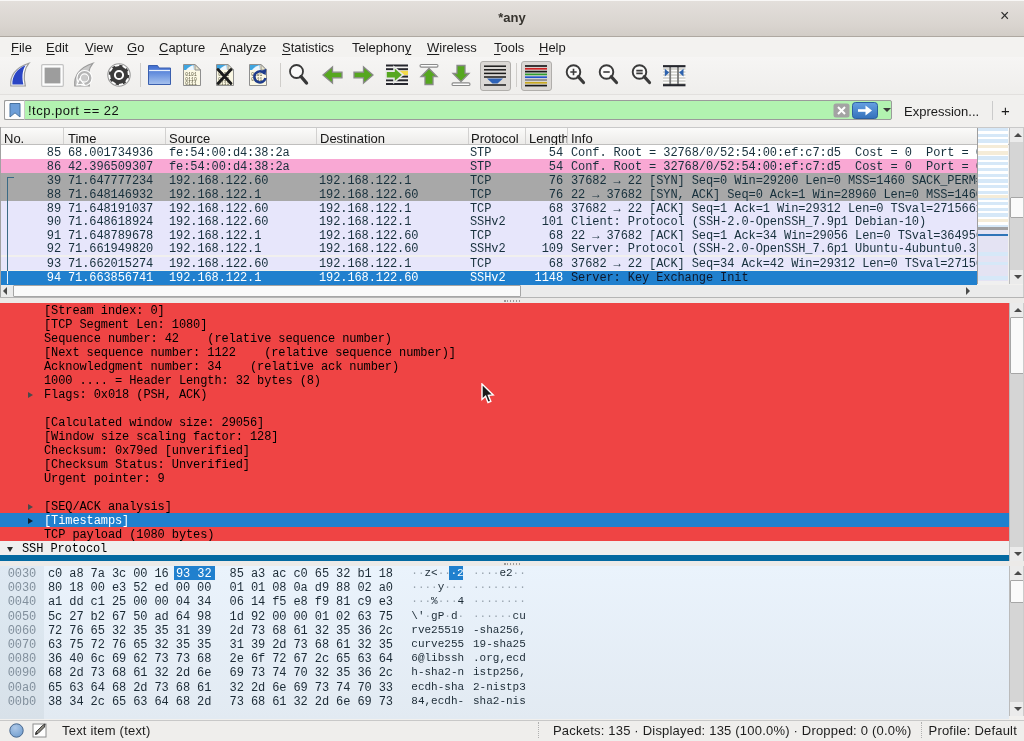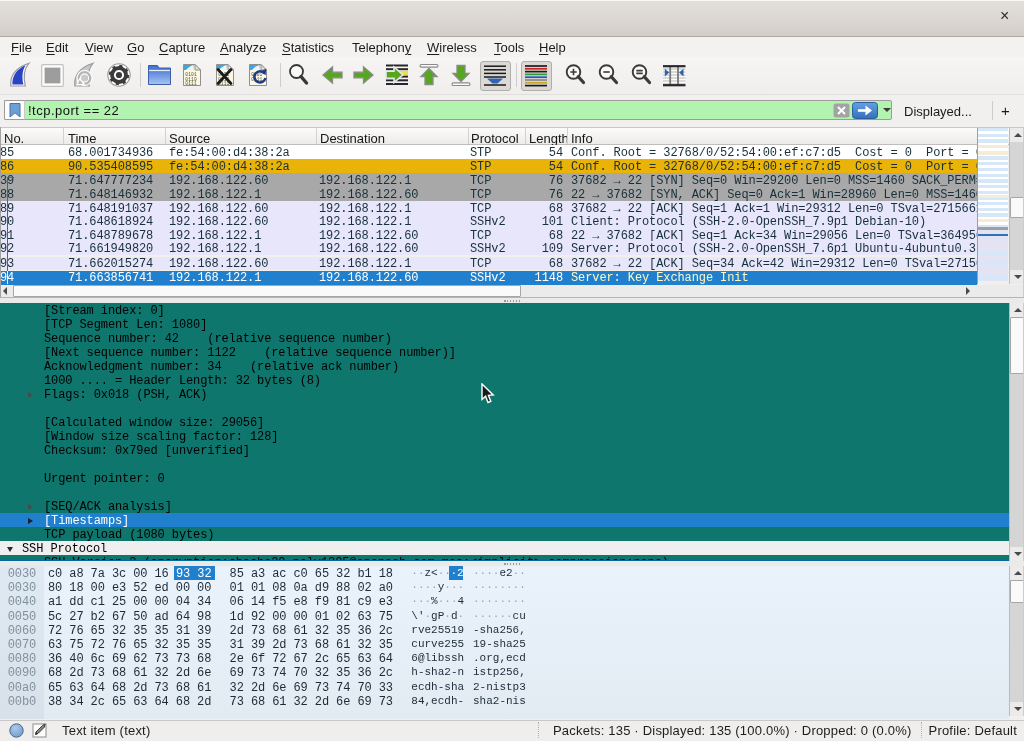--- a/index.html
+++ b/index.html
@@ -24,27 +24,27 @@
   #fbook{left:4px;top:100px;width:21px;height:20px;background:#fdfdfd;border:1px solid #9b9b9b;border-right:1px solid #c9c9c9;border-radius:2px 0 0 2px;box-sizing:border-box;}
   #ftext{left:28px;top:103px;font-size:13px;color:#111;letter-spacing:0.5px;}
   #fexpr{left:904px;top:104px;font-size:13px;color:#1b1b1b;}
   #fplus{left:1001px;top:102px;font-size:15px;color:#1b1b1b;}
   
   #plheader{left:0;top:127px;width:1024px;height:18px;background:linear-gradient(#fbfbfa,#ecebe9);border-top:1px solid #c9c9c9;border-bottom:1px solid #bfbebd;box-sizing:border-box;}
   .hl{top:131px;font-size:13px;color:#161616;}
   .hsep{top:128px;width:1px;height:16px;background:#d2d1d0;}
   .prow{left:0;width:977px;height:13.9px;overflow:hidden;}
   .prow .mono{top:0.5px;}
-  .cno{width:61px;left:0;}
+  .cno{width:61px;text-align:right;left:0;}
   .ct{left:68px;}.cs{left:169px;}.cd{left:319px;}.cp{left:470px;}
   .cl{width:39px;text-align:right;left:524px;}
   .ci{left:571px;}
   .rowtext{color:#17303c;}
   
-  #details{left:0;top:303px;width:1009px;height:258px;background:#0f766e;border-bottom:1px solid #0369a1;box-sizing:border-box;overflow:hidden;}
+  #details{left:0;top:303px;width:1009px;height:258px;background:#ef4444;border-bottom:6px solid #0369a1;box-sizing:border-box;overflow:hidden;}
   .dl{left:0;width:1009px;height:14px;}
   .dl .mono{top:1px;color:#000;}
   .tri{width:0;height:0;border-left:5px solid #4a4a4a;border-top:3.5px solid transparent;border-bottom:3.5px solid transparent;top:4.5px;}
   .trid{width:0;height:0;border-top:5px solid #2a2a2a;border-left:3.5px solid transparent;border-right:3.5px solid transparent;top:5.5px;}
   
   .split{left:0;width:1024px;background:#eceae8;}
   .dots{top:2px;left:504px;width:17px;height:2px;background:repeating-linear-gradient(90deg,#9a9a9a 0 1.5px,transparent 1.5px 3px);}
   
   #hexpane{left:0;top:566px;width:1009px;height:153px;background:linear-gradient(#eaf3fc,#e2eaf2);overflow:hidden;}
   #hexgutter{left:0;top:0;width:44px;height:153px;background:rgba(90,110,130,0.07);}
@@ -67,20 +67,21 @@
   .sbtrack{background:#d5d5d5;}
   .arrup{width:0;height:0;border-bottom:4.5px solid #4a4a4a;border-left:4px solid transparent;border-right:4px solid transparent;}
   .arrdn{width:0;height:0;border-top:4.5px solid #4a4a4a;border-left:4px solid transparent;border-right:4px solid transparent;}
   .arrlt{width:0;height:0;border-right:4.5px solid #4a4a4a;border-top:4px solid transparent;border-bottom:4px solid transparent;}
   .arrrt{width:0;height:0;border-left:4.5px solid #4a4a4a;border-top:4px solid transparent;border-bottom:4px solid transparent;}
 </style>
 </head>
 <body>
 <div id="app">
   <div class="abs" id="titlebar"></div>
+  <div class="abs" id="title">*any</div>
   <div class="abs" id="closex">×</div>
 
   <div class="abs" id="menubar"></div>
   <span class="abs mi" style="left:11px"><u>F</u>ile</span>
   <span class="abs mi" style="left:46px"><u>E</u>dit</span>
   <span class="abs mi" style="left:85px"><u>V</u>iew</span>
   <span class="abs mi" style="left:127px"><u>G</u>o</span>
   <span class="abs mi" style="left:159px"><u>C</u>apture</span>
   <span class="abs mi" style="left:220px"><u>A</u>nalyze</span>
   <span class="abs mi" style="left:282px"><u>S</u>tatistics</span>
@@ -266,21 +267,21 @@
           <stop offset="0" stop-color="#66a0e2"></stop>
           <stop offset="1" stop-color="#3471bb"></stop>
         </linearGradient>
       </defs>
       <rect x="0.5" y="0.5" width="25" height="16" rx="3" fill="url(#ab)" stroke="#2d5f9e"></rect>
       <path d="M6 8.5 h9" stroke="#fff" stroke-width="2.6"></path>
       <path d="M13.5 3.5 L20 8.5 L13.5 13.5 Z" fill="#fff"></path>
     </svg>
   <div class="abs" style="left:883px;top:108px;width:0;height:0;border-top:4.5px solid #3a3a3a;border-left:4px solid transparent;border-right:4px solid transparent;"></div>
   <span class="abs" id="ftext">!tcp.port == 22</span>
-  <span class="abs" id="fexpr">Displayed...</span>
+  <span class="abs" id="fexpr">Expression...</span>
   <div class="abs" style="left:992px;top:101px;width:1px;height:19px;background:#cbcbcb"></div>
   <span class="abs" id="fplus">+</span>
 
   <div class="abs" id="plheader"></div>
   <span class="abs hl" style="left:4px">No.</span>
   <span class="abs hl" style="left:68px">Time</span>
   <span class="abs hl" style="left:169px">Source</span>
   <span class="abs hl" style="left:320px">Destination</span>
   <span class="abs hl" style="left:471px">Protocol</span>
   <span class="abs hl" style="left:529px">Length</span>
@@ -292,23 +293,23 @@
   <div class="abs hsep" style="left:525px"></div>
   <div class="abs hsep" style="left:567px"></div>
   <div class="abs prow" style="top:145.4px;background:#fff">
       <span class="abs mono rowtext cno">85</span>
       <span class="abs mono rowtext ct">68.001734936</span>
       <span class="abs mono rowtext cs">fe:54:00:d4:38:2a</span>
       <span class="abs mono rowtext cp">STP</span>
       <span class="abs mono rowtext cl">54</span>
       <span class="abs mono rowtext ci">Conf. Root = 32768/0/52:54:00:ef:c7:d5  Cost = 0  Port = 0x8004</span>
     </div>
-  <div class="abs prow" style="top:159.3px;background:#eab308">
+  <div class="abs prow" style="top:159.3px;background:#f9a8d4">
       <span class="abs mono rowtext cno">86</span>
-      <span class="abs mono rowtext ct">90.535408595</span>
+      <span class="abs mono rowtext ct">42.396509307</span>
       <span class="abs mono rowtext cs">fe:54:00:d4:38:2a</span>
       <span class="abs mono rowtext cp">STP</span>
       <span class="abs mono rowtext cl">54</span>
       <span class="abs mono rowtext ci">Conf. Root = 32768/0/52:54:00:ef:c7:d5  Cost = 0  Port = 0x8004</span>
     </div>
   <div class="abs prow" style="top:173.2px;background:#a8a8a8">
       <span class="abs mono rowtext cno">39</span>
       <span class="abs mono rowtext ct">71.647777234</span>
       <span class="abs mono rowtext cs">192.168.122.60</span>
       <span class="abs mono rowtext cd">192.168.122.1</span>
@@ -370,21 +371,21 @@
       <span class="abs mono rowtext cl">68</span>
       <span class="abs mono rowtext ci">37682 → 22 [ACK] Seq=34 Ack=42 Win=29312 Len=0 TSval=2715661646 TSecr=3649569572</span>
     </div>
   <div class="abs prow" style="top:270.5px;background:#2080ce;height:14px">
       <span class="abs mono cno" style="color:#fff">94</span>
       <span class="abs mono ct" style="color:#fff">71.663856741</span>
       <span class="abs mono cs" style="color:#fff">192.168.122.1</span>
       <span class="abs mono cd" style="color:#fff">192.168.122.60</span>
       <span class="abs mono cp" style="color:#fff">SSHv2</span>
       <span class="abs mono cl" style="color:#fff">1148</span>
-      <span class="abs mono ci" style="color:#fef9c3">Server: Key Exchange Init</span>
+      <span class="abs mono ci" style="color:#0f172a">Server: Key Exchange Init</span>
     </div>
   <div class="abs" style="left:7px;top:177px;width:1px;height:93.5px;background:#3a6a85"></div>
   <div class="abs" style="left:7px;top:177px;width:7px;height:1px;background:#3a6a85"></div>
   <div class="abs" style="left:7px;top:270.5px;width:1px;height:13px;background:#e8f2fa"></div>
 
   <div class="abs" style="left:977px;top:128px;width:1px;height:156px;background:#9e9e9e"></div>
   <div class="abs" style="left:978px;top:128px;width:30px;height:153px;background:repeating-linear-gradient(#d6e8f8 0 3.2px,#ffffff 3.2px 5.7px)">
     <div class="abs" style="left:0;top:16.8px;width:30px;height:3.3px;background:#f5ecd8"></div>
     <div class="abs" style="left:0;top:23.4px;width:30px;height:3.4px;background:#f5ecd8"></div>
     <div class="abs" style="left:0;top:66.6px;width:30px;height:3.3px;background:#f5ecd8"></div>
@@ -459,22 +460,25 @@
       </div>
   <div class="abs dl" style="top:112px">
         <span class="abs mono" style="left:44px">[Calculated window size: 29056]</span>
       </div>
   <div class="abs dl" style="top:126px">
         <span class="abs mono" style="left:44px">[Window size scaling factor: 128]</span>
       </div>
   <div class="abs dl" style="top:140px">
         <span class="abs mono" style="left:44px">Checksum: 0x79ed [unverified]</span>
       </div>
+  <div class="abs dl" style="top:154px">
+        <span class="abs mono" style="left:44px">[Checksum Status: Unverified]</span>
+      </div>
   <div class="abs dl" style="top:168px">
-        <span class="abs mono" style="left:44px">Urgent pointer: 0</span>
+        <span class="abs mono" style="left:44px">Urgent pointer: 9</span>
       </div>
   <div class="abs dl" style="top:210px;background:#2080ce;height:14px">
         <span class="abs tri" style="left:28px;border-left-color:#123"></span>
         <span class="abs mono" style="left:44px;color:#fff">[Timestamps]</span>
       </div>
   <div class="abs dl" style="top:196px">
         <span class="abs tri" style="left:28px"></span>
         <span class="abs mono" style="left:44px">[SEQ/ACK analysis]</span>
       </div>
   <div class="abs dl" style="top:224px">

